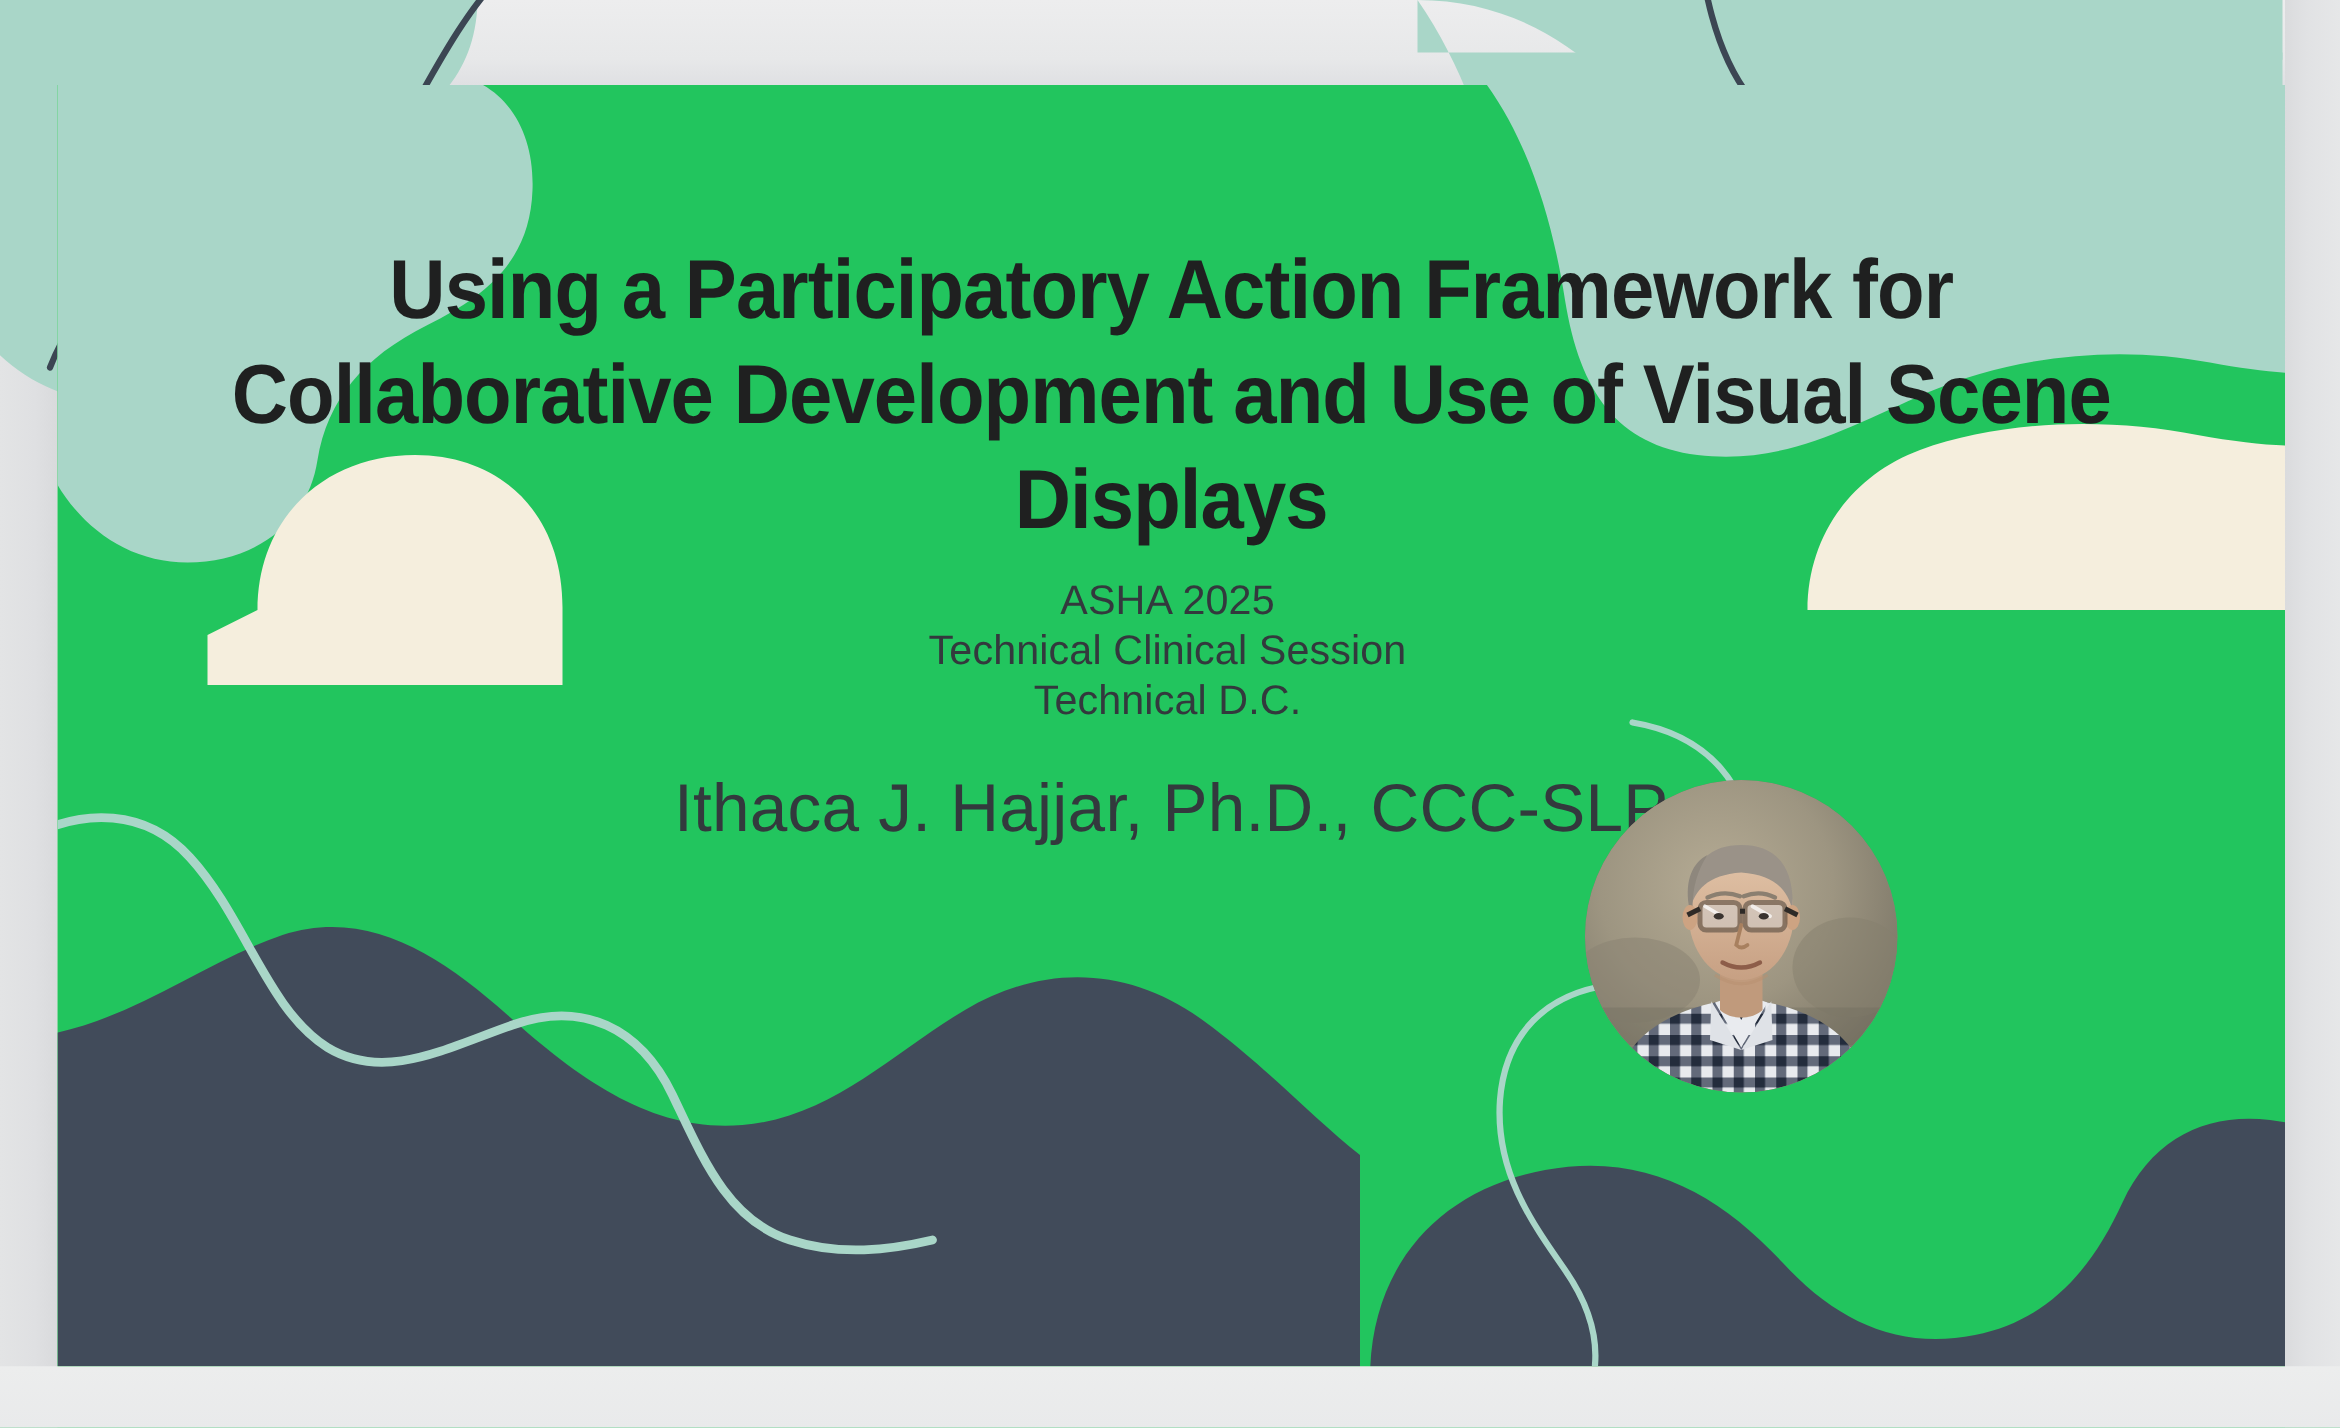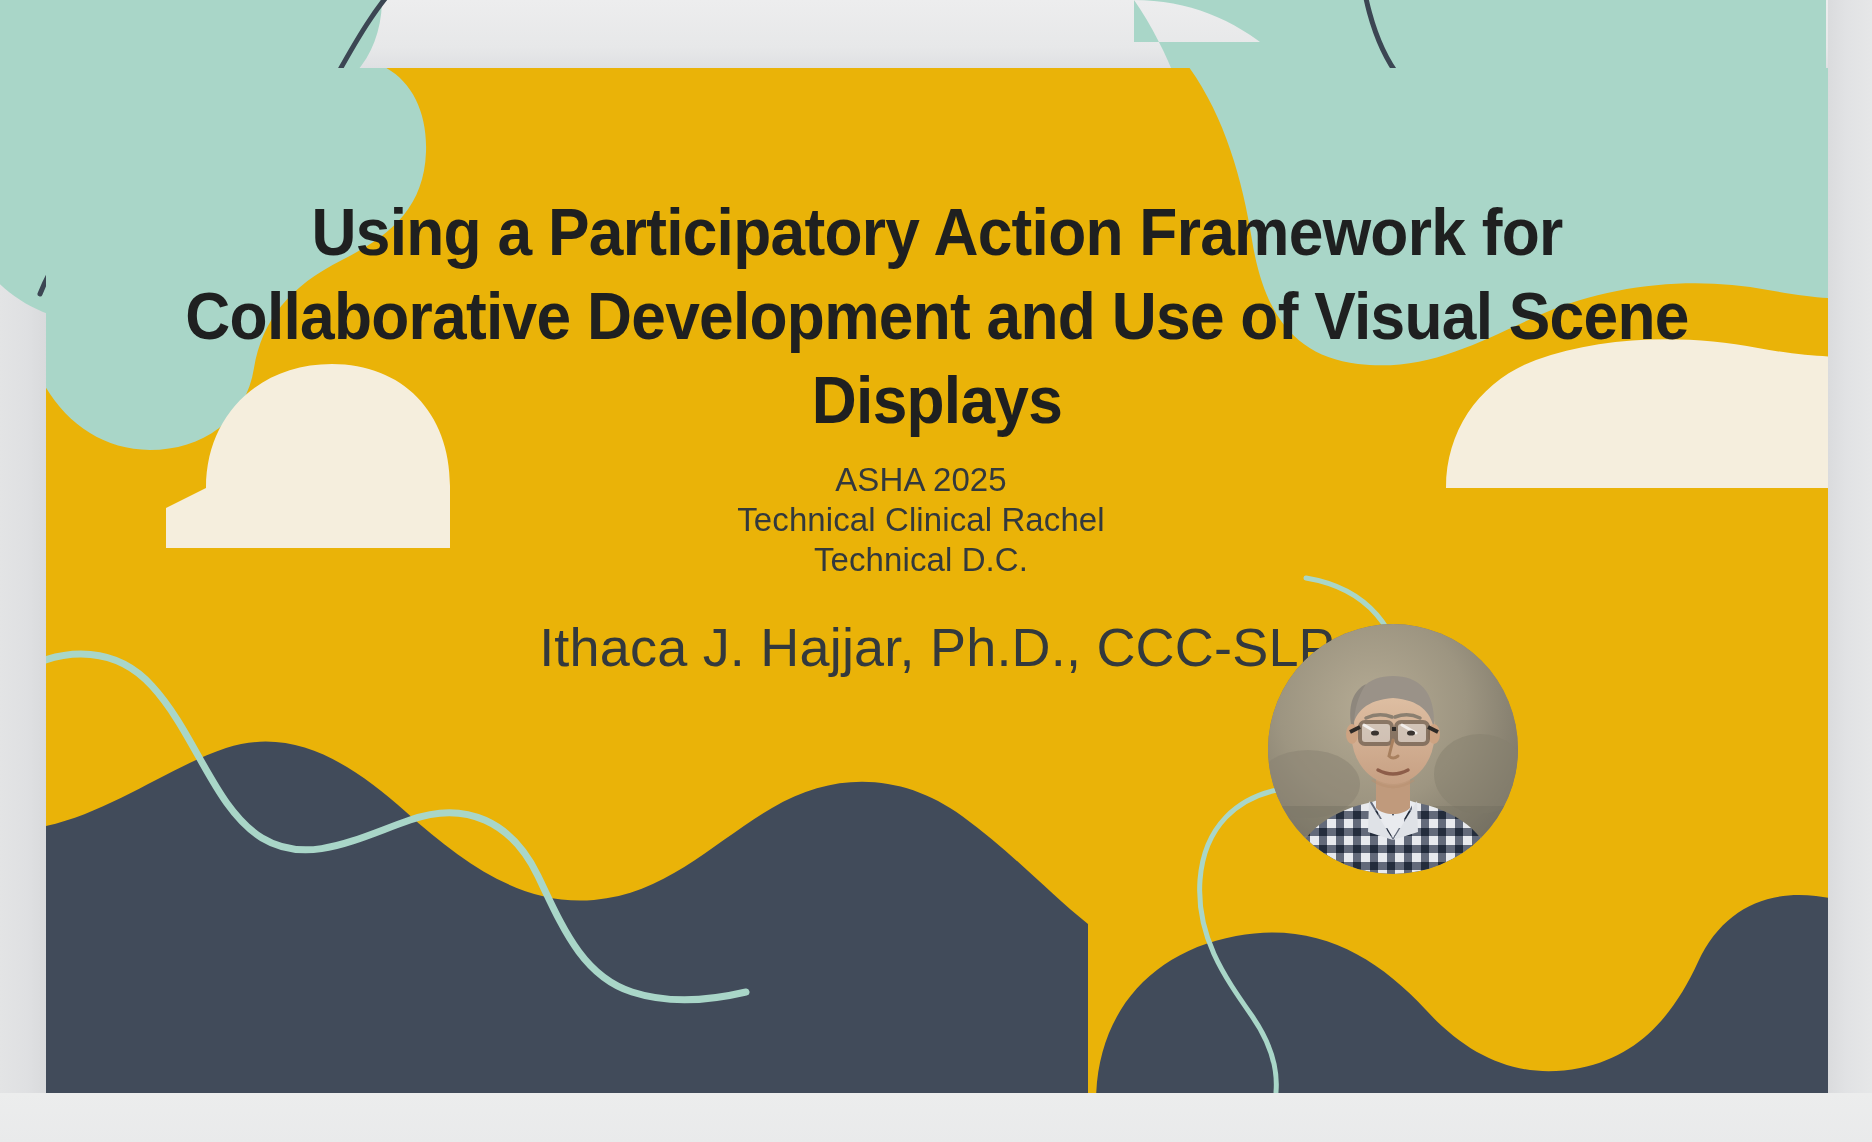--- a/index.html
+++ b/index.html
@@ -35,21 +35,21 @@
   
   #slide{
     position:absolute;
     left:46px; top:68px;
     width:1782px; height:1025px;
     background:#f5eedd;
     overflow:visible;
   }
   #slide-surface{
     position:absolute; inset:0;
-    background:#eab308;
+    background:#22c55e;
     overflow:hidden;
   }
 
   
   .deco-svg{ position:absolute; pointer-events:none; }
   #deco-overflow{ position:absolute; left:-46px; top:-68px; width:1872px; height:1142px; pointer-events:none; }
 
   
   #text-block{
     position:absolute; left:0; top:0; width:1782px; height:1025px;
@@ -63,21 +63,21 @@
     font-weight:bold;
     font-size:67px;
     line-height:84px;
     letter-spacing:-0.8px;
     color:#1f2020;
     transform:scaleX(0.93);
     transform-origin:center top;
   }
   #subtitle-block{
     position:absolute;
-    left:44px; top:392px; width:1662px;
+    left:57px; top:392px; width:1662px;
     text-align:center;
     font-size:33px;
     line-height:40px;
     color:#33393d;
     letter-spacing:0.1px;
   }
   #authors-block{
     position:absolute;
     left:60px; top:546px; width:1662px;
     text-align:center;
@@ -219,21 +219,21 @@
                C 1190 727 1158 760 1154 812
                C 1150 868 1178 908 1206 948
                C 1224 974 1232 1000 1230 1024"></path>
     </svg>
 
     <div id="text-block">
       <h1 id="slide-title">Using a Participatory Action Framework for Collaborative Development and Use of Visual Scene Displays</h1>
 
       <div id="subtitle-block">
         <div>ASHA 2025</div>
-        <div>Technical Clinical Rachel</div>
+        <div>Technical Clinical Session</div>
         <div>Technical D.C.</div>
       </div>
 
       <div id="authors-block">
         <div>Ithaca J. Hajjar, Ph.D., CCC-SLP</div>
       </div>
     </div>
 
     <div id="webcam-bubble">
       <svg width="250" height="250" viewBox="0 0 250 250">

